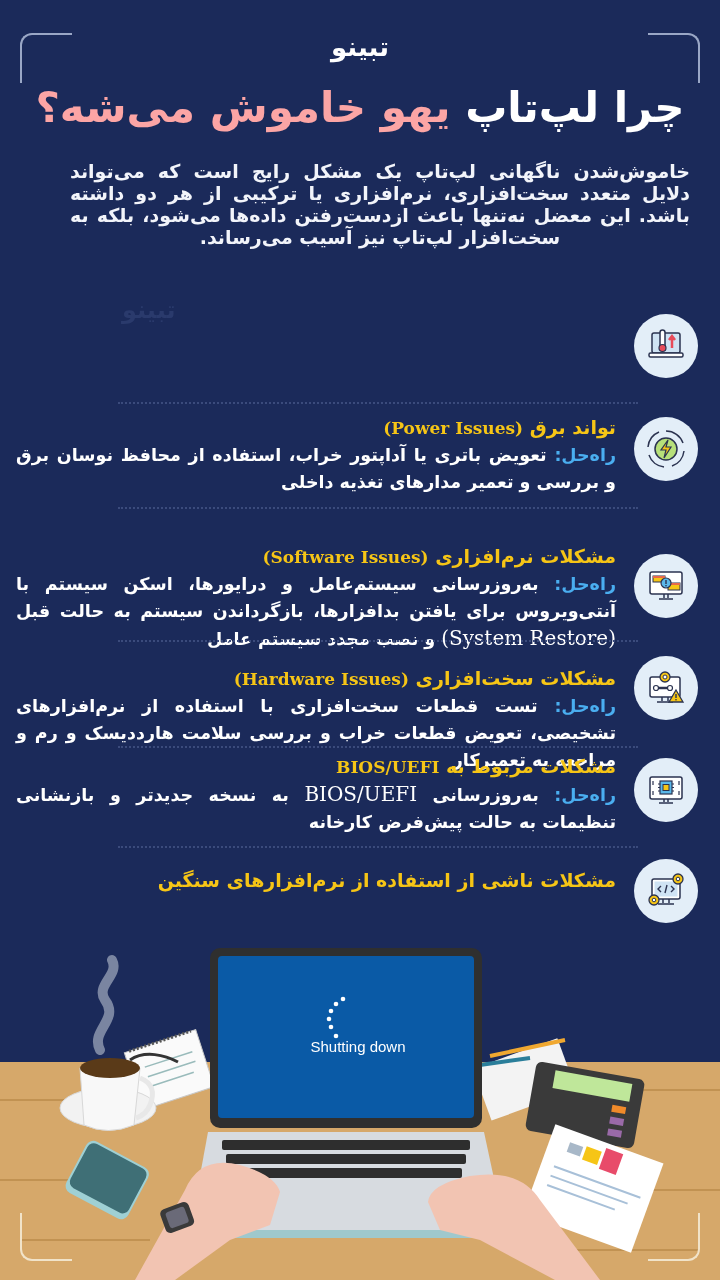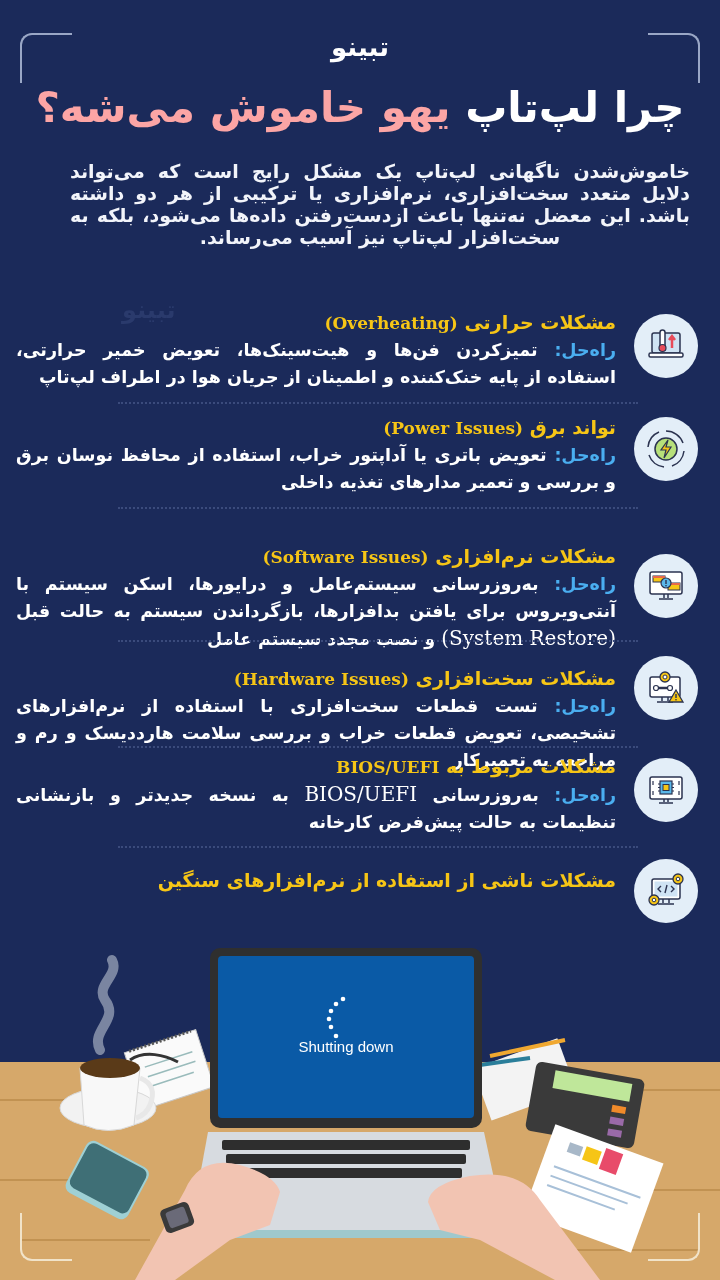--- a/index.html
+++ b/index.html
@@ -52,30 +52,20 @@
 
 <div class="section" style="top:308px;height:90px;">
   <div class="s-icon" style="top:6px;">
     <svg width="40" height="40" viewBox="0 0 40 40">
       <rect x="6" y="7" width="28" height="20" rx="2" fill="#cfe3f4" stroke="#2b3350" stroke-width="1.5"></rect>
       <rect x="3" y="27" width="34" height="4" rx="1.5" fill="#fff" stroke="#2b3350" stroke-width="1.5"></rect>
       <rect x="14" y="4" width="5" height="18" rx="2.5" fill="#fff" stroke="#2b3350" stroke-width="1.5"></rect>
       <circle cx="16.5" cy="22" r="3.5" fill="#e84b5a" stroke="#2b3350" stroke-width="1.2"></circle>
       <path d="M26 22 V11 M23 14 L26 10 L29 14" stroke="#e84b5a" stroke-width="2.5" fill="none"></path>
     </svg>
-  </div>
-  <div class="s-body" style="top:0;">
-    <div class="s-title">
-      <span>مشکلات حرارتی</span>
-      <span class="en">(Overheating)</span>
-    </div>
-    <div class="s-text">
-      <span class="label">راه‌حل:</span>
-      <span>تمیزکردن فن‌ها و هیت‌سینک‌ها، تعویض خمیر حرارتی، استفاده از پایه خنک‌کننده و اطمینان از جریان هوا در اطراف لپ‌تاپ</span>
-    </div>
   </div>
 </div>
 <div class="divider" style="top:402px;"></div>
 
 <div class="section" style="top:413px;height:90px;">
   <div class="s-icon" style="top:4px;">
     <svg width="44" height="44" viewBox="0 0 44 44">
       <circle cx="22" cy="22" r="11" fill="#b7e07a" stroke="#2b3350" stroke-width="1.5"></circle>
       <path d="M24 13 L17 23 H22 L20 31 L27 20 H22 Z" fill="#f6c516" stroke="#2b3350" stroke-width="1.2"></path>
       <path d="M22 4 A18 18 0 0 1 39 16" stroke="#2b3350" stroke-width="1.5" fill="none"></path>
@@ -263,17 +253,17 @@
       <rect x="226" y="214" width="240" height="10" rx="2"></rect>
       <rect x="230" y="228" width="232" height="10" rx="2"></rect>
     </g>
 
     <path d="M135 340 L185 250 Q200 215 240 225 Q275 235 280 252 L270 285 L230 300 L175 340 Z" fill="#f2c4b2"></path>
     <path d="M600 340 L540 260 Q520 228 470 236 Q430 244 428 262 L440 290 L480 300 L555 340 Z" fill="#f2c4b2"></path>
 
     <rect x="162" y="265" width="30" height="25" rx="5" fill="#3a3a3a" transform="rotate(-20 177 277)"></rect>
     <rect x="167" y="269" width="20" height="17" rx="3" fill="#6a6a78" transform="rotate(-20 177 277)"></rect>
   </svg>
-  <div style="position:absolute; left:218px; top:98px; width:256px; text-align:center; font-family:'Liberation Sans', sans-serif; font-size:15px; color:#ffffff; direction:ltr;">Shutting down</div>
+  <div style="position:absolute; left:230px; top:98px; width:256px; text-align:center; font-family:'Liberation Sans', sans-serif; font-size:15px; color:#ffffff; direction:ltr;">Shutting down</div>
 </div>
 
 <div class="frame-corner fc-bl"></div>
 <div class="frame-corner fc-br"></div>
 
 </body></html>

